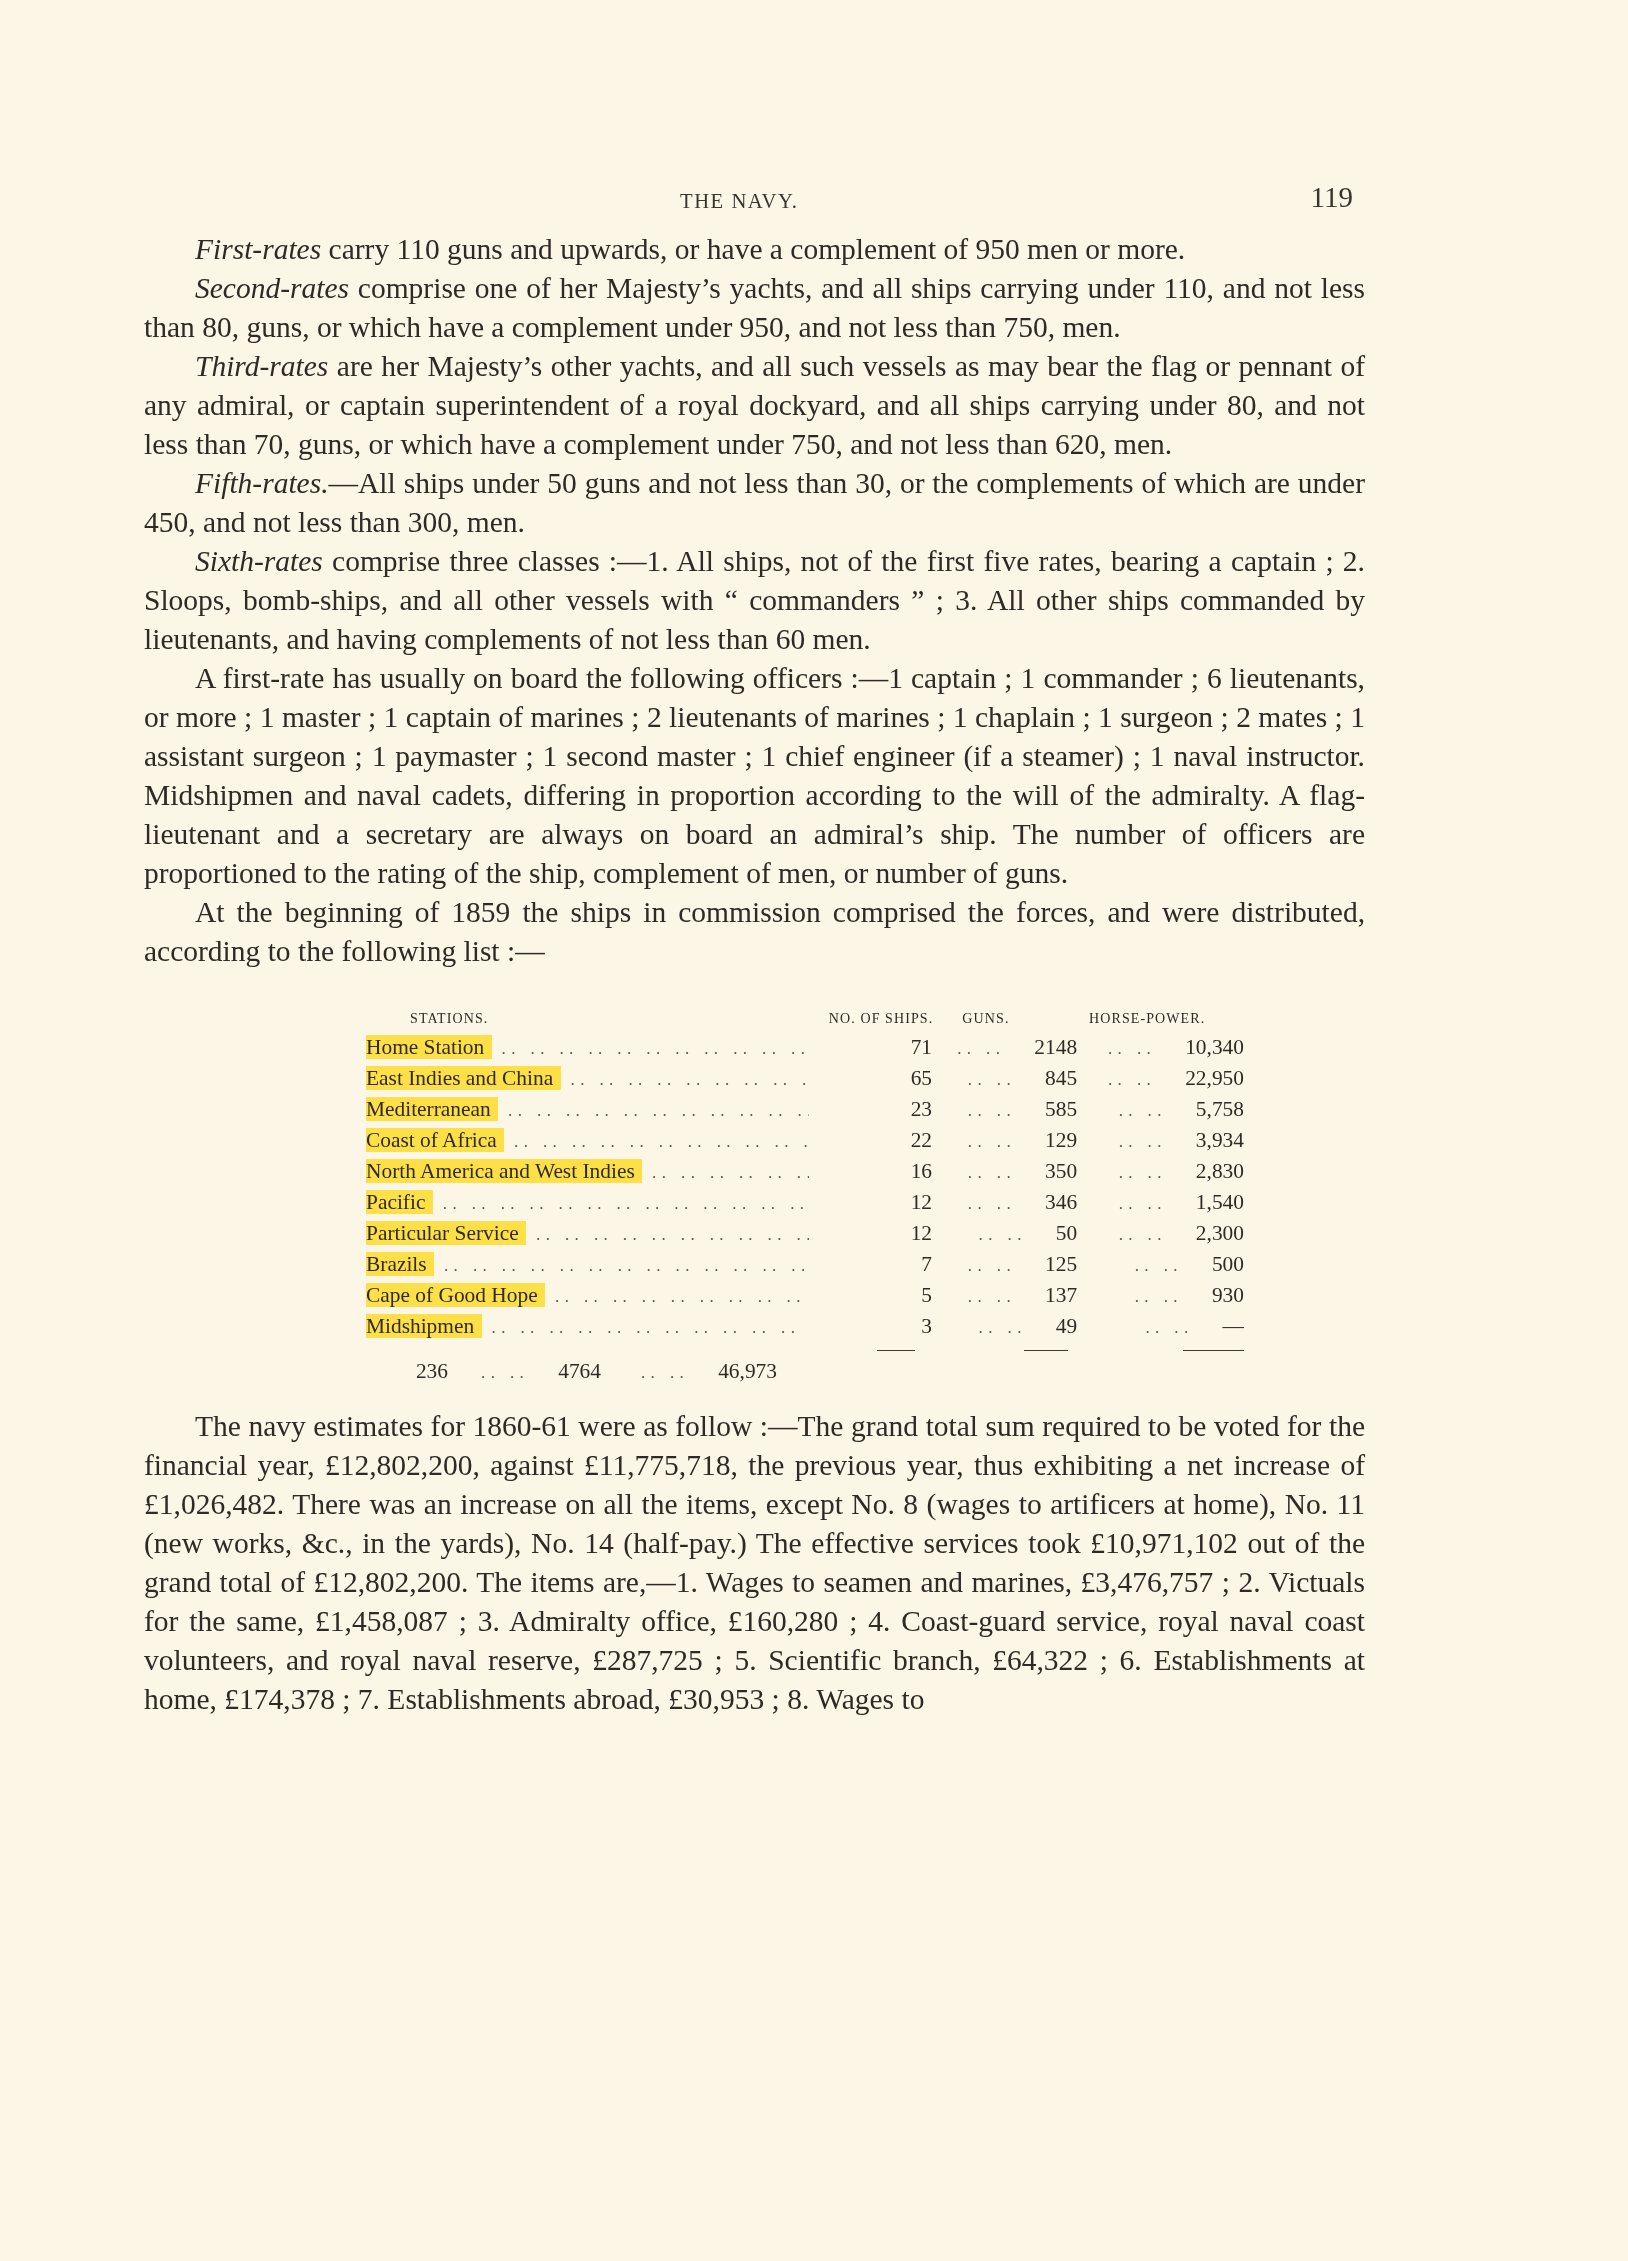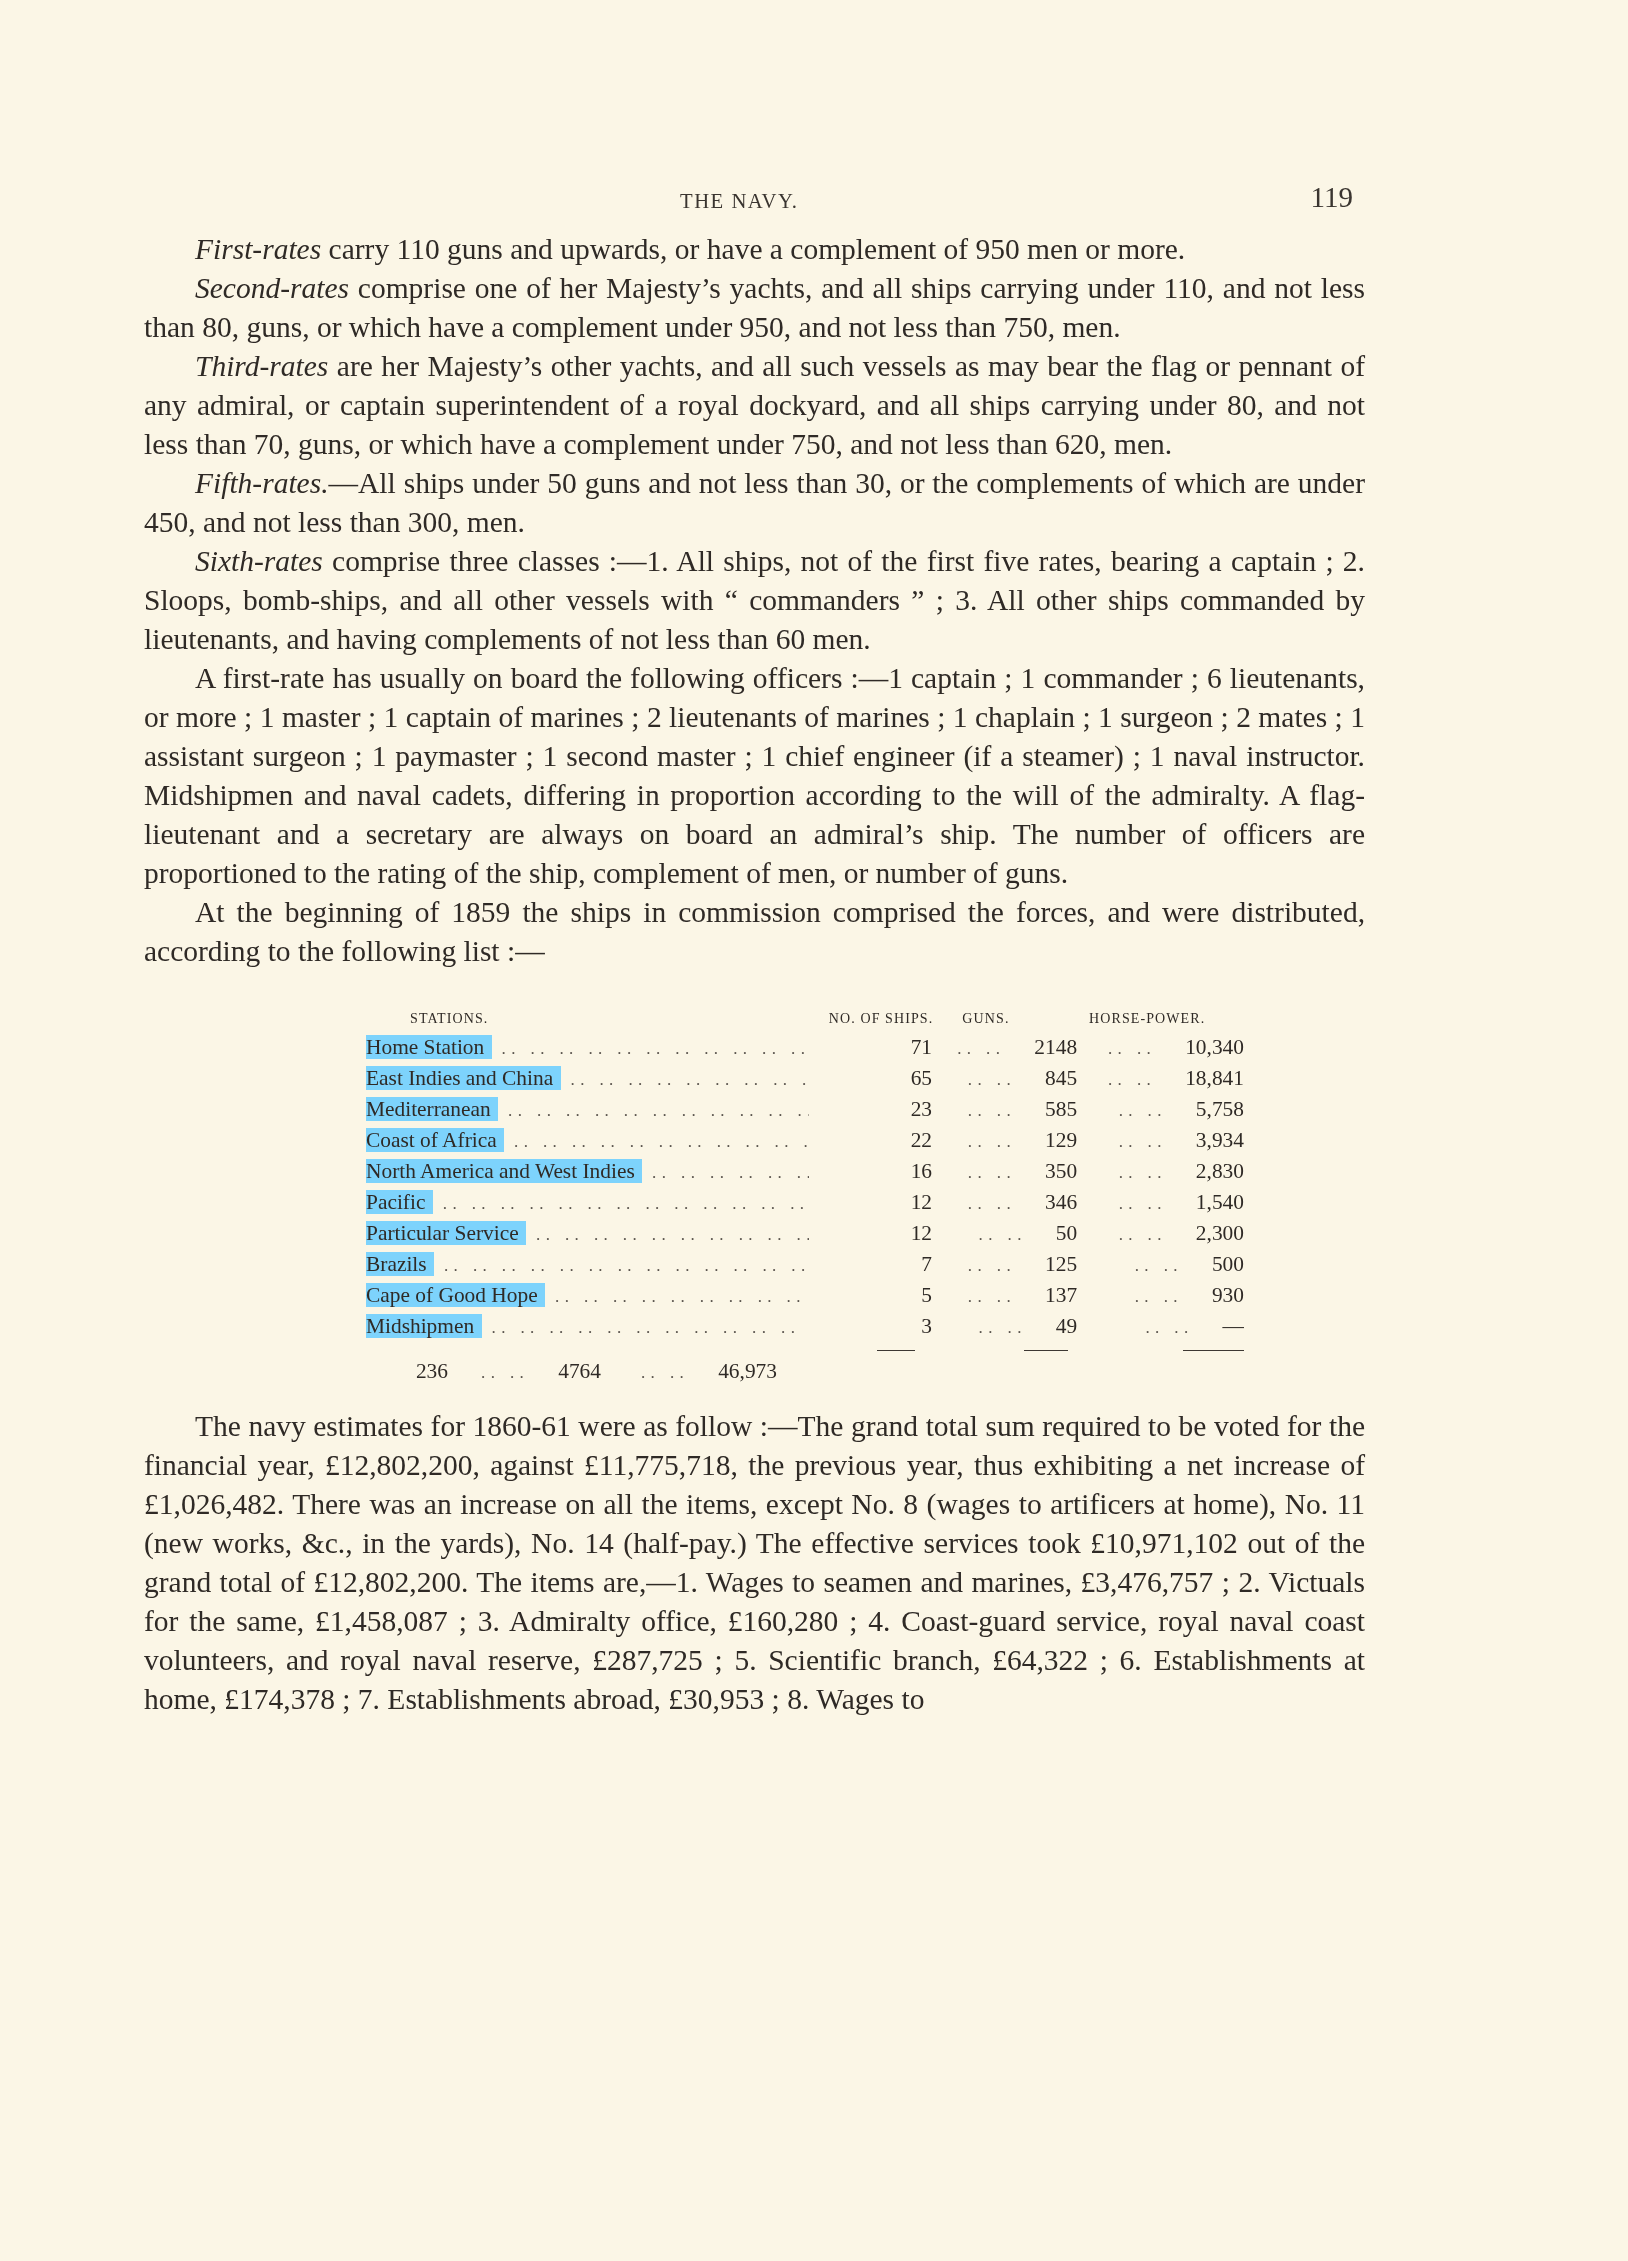--- a/index.html
+++ b/index.html
@@ -84,21 +84,21 @@
   .t-head .c-station { padding-left: 44px; box-sizing: border-box; }
   .t-head .c-ships { text-align: right; padding-left: 40px; width: 191px; box-sizing: border-box; margin-left: 0; }
   .t-head .c-guns { text-align: left; padding-left: 29px; width: 107px; box-sizing: border-box; }
   .t-head .c-hp { text-align: left; padding-left: 61px; width: 245px; box-sizing: border-box; }
   .dots {
     color: #5a544e;
     letter-spacing: 5.4px;
     font-size: 17px;
   }
   .station-name {
-    background: #7dd3fc;
+    background: #fde047;
     padding-right: 7.7px;
   }
   .rule-row {
     display: flex;
     height: 10.7px;
     margin-top: 3.1px;
   }
   .rule {
     height: 1.5px;
     background: #3d3833;
@@ -137,21 +137,21 @@
         <div class="t-row">
           <div class="c-station"><span class="station-name">Home Station</span><span class="dots"> .. .. .. .. .. .. .. .. .. .. .. .. .. .. .. .. .. ..</span></div>
           <div class="c-ships"><span>71</span></div>
           <div class="c-guns"><span class="dots">.. .. &nbsp;&nbsp;</span><span>2148</span></div>
           <div class="c-hp"><span class="dots">.. .. &nbsp;&nbsp;</span><span>10,340</span></div>
         </div>
         <div class="t-row">
           <div class="c-station"><span class="station-name">East Indies and China</span><span class="dots"> .. .. .. .. .. .. .. .. .. .. .. .. .. .. .. .. .. ..</span></div>
           <div class="c-ships"><span>65</span></div>
           <div class="c-guns"><span class="dots">.. .. &nbsp;&nbsp;</span><span>845</span></div>
-          <div class="c-hp"><span class="dots">.. .. &nbsp;&nbsp;</span><span>18,841</span></div>
+          <div class="c-hp"><span class="dots">.. .. &nbsp;&nbsp;</span><span>22,950</span></div>
         </div>
         <div class="t-row">
           <div class="c-station"><span class="station-name">Mediterranean</span><span class="dots"> .. .. .. .. .. .. .. .. .. .. .. .. .. .. .. .. .. ..</span></div>
           <div class="c-ships"><span>23</span></div>
           <div class="c-guns"><span class="dots">.. .. &nbsp;&nbsp;</span><span>585</span></div>
           <div class="c-hp"><span class="dots">.. .. &nbsp;&nbsp;</span><span>5,758</span></div>
         </div>
         <div class="t-row">
           <div class="c-station"><span class="station-name">Coast of Africa</span><span class="dots"> .. .. .. .. .. .. .. .. .. .. .. .. .. .. .. .. .. ..</span></div>
           <div class="c-ships"><span>22</span></div>

